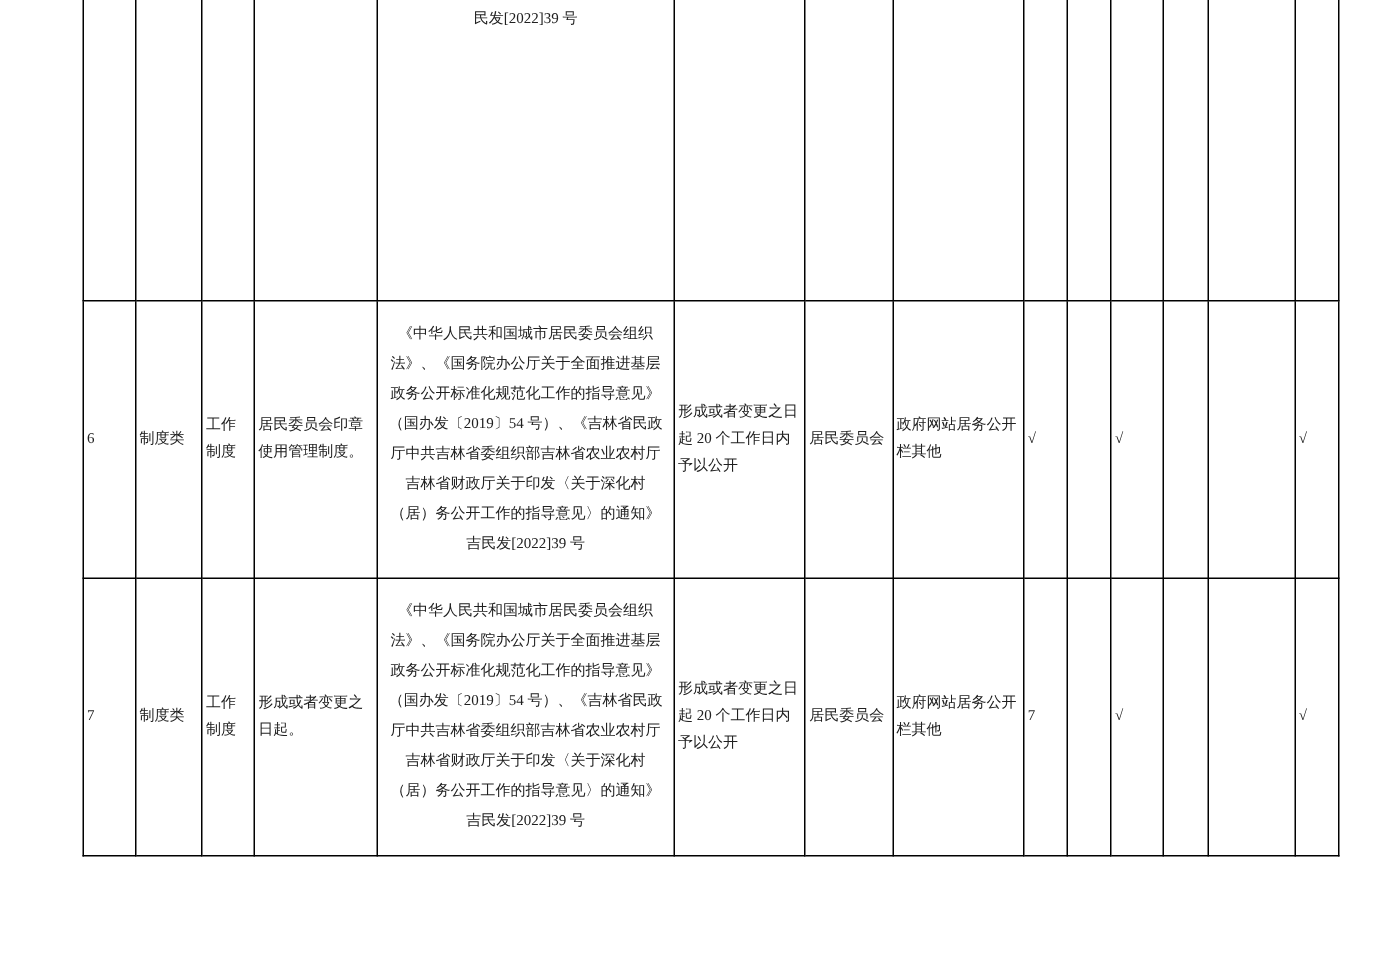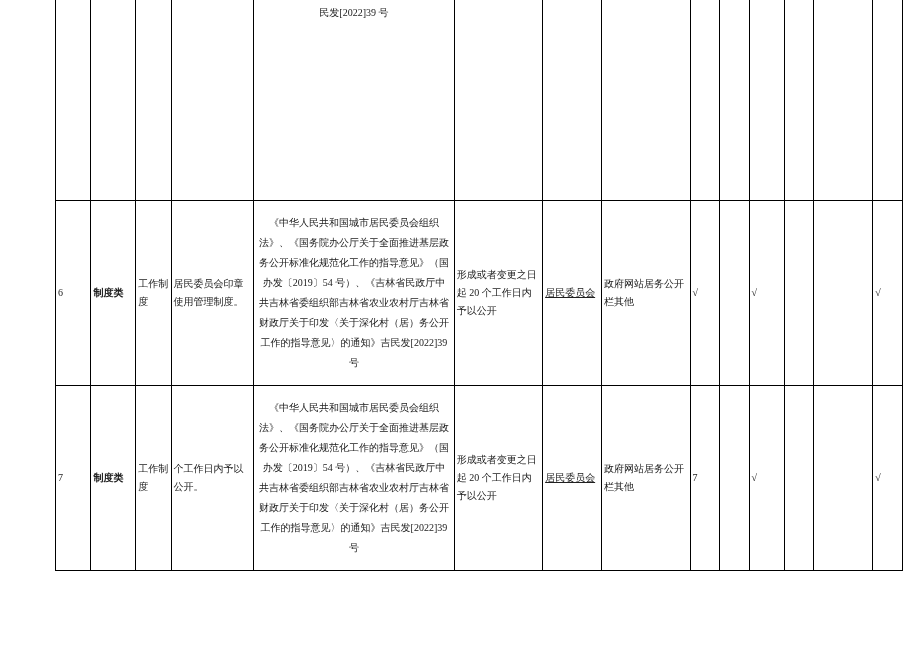--- a/index.html
+++ b/index.html
@@ -14,44 +14,44 @@
       color: #000000;
       padding: 0;
       width: 920px;
       height: 651px;
       overflow: hidden;
     }
     .table-wrap {
       position: absolute;
       left: 55px;
       top: 0;
-      right: 17px;
+      right: 27px;
     }
     table {
       border-collapse: collapse;
       width: 100%;
       table-layout: fixed;
     }
     td {
       border: 1px solid #000000;
       text-align: left;
       vertical-align: middle;
       padding: 3px 2px;
       font-size: 10px;
       line-height: 1.8;
       color: #202020;
       word-break: break-all;
     }
     td.c0 { width: 30px; }
-    td.c1 { width: 38px; font-weight: bold; }
+    td.c1 { width: 38px; }
     td.c2 { width: 30px; }
     td.c3 { width: 70px; }
     td.c4 { width: 170px; text-align: center; }
     td.c5 { width: 75px; }
-    td.c6 { width: 50px; text-decoration: underline; }
+    td.c6 { width: 50px; }
     td.c7 { width: 75px; margin-left: 16px; }
     td.c8 { width: 25px; }
     td.c9 { width: 25px; }
     td.c10 { width: 30px; }
     td.c11 { width: 25px; }
     td.c12 { width: 50px; }
     td.c13 { width: 25px; }
     .longtext {
       text-align: justify;
       line-height: 2.0;
@@ -98,21 +98,21 @@
     <td class="c10">√</td>
     <td class="c11"></td>
     <td class="c12"></td>
     <td class="c13">√</td>
   </tr>
 
   <tr class="tall-row">
     <td class="c0">7</td>
     <td class="c1">制度类</td>
     <td class="c2">工作制度</td>
-    <td class="c3">个工作日内予以公开。</td>
+    <td class="c3">形成或者变更之日起。</td>
     <td class="c4 longtext">《中华人民共和国城市居民委员会组织法》、《国务院办公厅关于全面推进基层政务公开标准化规范化工作的指导意见》（国办发〔2019〕54 号）、《吉林省民政厅中共吉林省委组织部吉林省农业农村厅吉林省财政厅关于印发〈关于深化村（居）务公开工作的指导意见〉的通知》吉民发[2022]39 号</td>
     <td class="c5">形成或者变更之日起 20 个工作日内予以公开</td>
     <td class="c6">居民委员会</td>
     <td class="c7">政府网站居务公开栏其他</td>
     <td class="c8">7</td>
     <td class="c9"></td>
     <td class="c10">√</td>
     <td class="c11"></td>
     <td class="c12"></td>
     <td class="c13">√</td>

